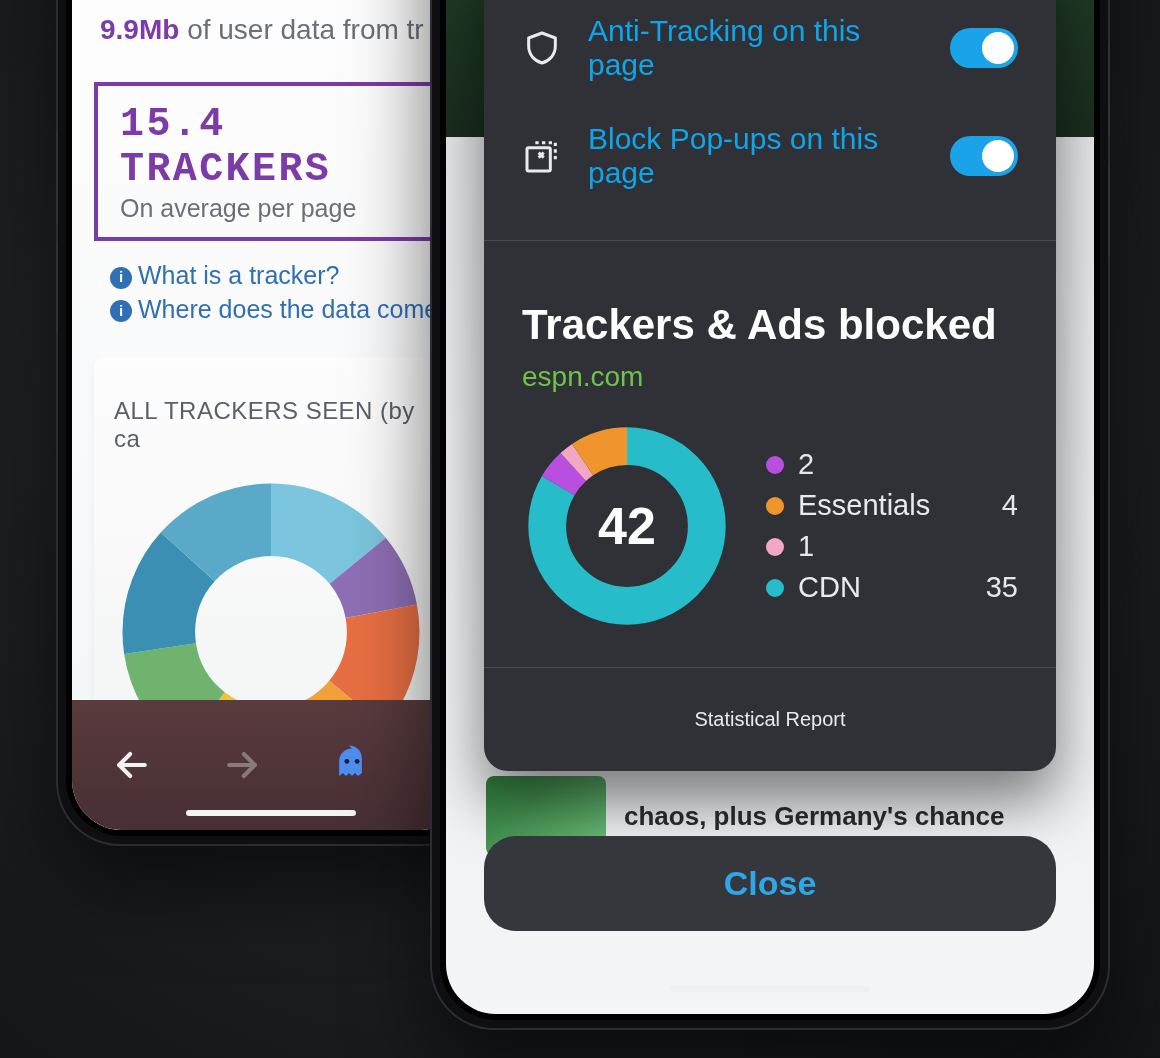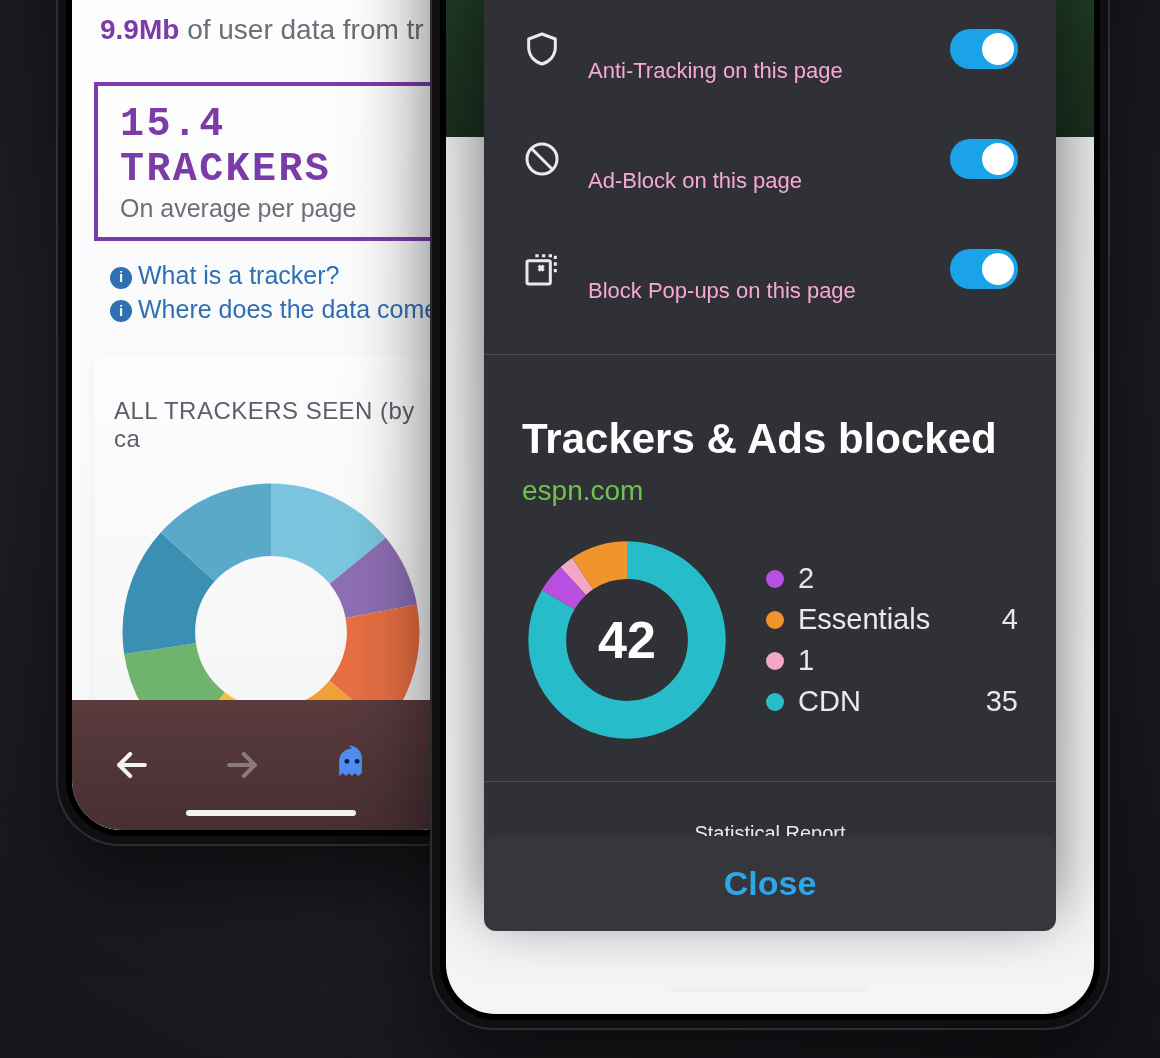--- a/index.html
+++ b/index.html
@@ -165,21 +165,21 @@
   }
 
   .opt-list { padding: 48px 38px 30px 38px; }
   .opt {
     display: flex; align-items: center;
     gap: 26px;
     padding: 20px 0;
   }
   .opt .ico { width: 40px; height: 40px; flex: 0 0 40px; }
   .opt .ico svg { width: 40px; height: 40px; stroke: #e9eaec; }
-  .opt .lbl { flex: 1; font-size: 22px; color: #f9a8d4; margin-top: 44px; }
+  .opt .lbl { flex: 1; font-size: 30px; color: #0ea5e9; }
   .toggle {
     width: 68px; height: 40px;
     background: #1aa3e8;
     border-radius: 20px;
     position: relative;
   }
   .toggle::after {
     content: "";
     position: absolute; right: 4px; top: 4px;
     width: 32px; height: 32px;
@@ -222,21 +222,21 @@
     padding: 40px 8px;
     font-size: 20px;
     color: #e9eaec;
     border-top: 1px solid #494b50;
   }
 
   .close-btn {
     position: absolute;
     left: 38px; right: 38px; top: 1040px;
     background: #35373c;
-    border-radius: 12px;
+    border-radius: 32px;
     text-align: center;
     padding: 28px 0;
     font-size: 34px;
     font-weight: 600;
     color: #2da7ea;
   }
 
   #phone-right .home-indicator { width: 200px; bottom: 22px; }
 </style>
 </head>
@@ -331,30 +331,20 @@
     <div class="panel">
 
       <div class="opt-list">
         <div class="opt">
           <span class="ico">
             <svg viewBox="0 0 24 24" fill="none" stroke-width="1.8" stroke-linejoin="round">
                   <path d="M12 3l8 3v5c0 5-3.4 8.6-8 10-4.6-1.4-8-5-8-10V6l8-3z"></path>
                 </svg>
           </span>
           <span class="lbl">Anti-Tracking on this page</span>
-          <span class="toggle"></span>
-        </div>
-        <div class="opt">
-          <span class="ico">
-            <svg viewBox="0 0 24 24" fill="none" stroke-width="1.8">
-                  <circle cx="12" cy="12" r="9"></circle>
-                  <path d="M6 6l12 12"></path>
-                </svg>
-          </span>
-          <span class="lbl">Ad-Block on this page</span>
           <span class="toggle"></span>
         </div>
         <div class="opt">
           <span class="ico">
             <svg viewBox="0 0 24 24" fill="none" stroke-width="1.8" stroke-linejoin="round">
               <rect x="3" y="7" width="14" height="14" rx="1"></rect>
               <path d="M8 4h12v12" stroke-dasharray="2 2"></path>
               <path d="M13 10l-3 3M10 10l3 3"></path>
             </svg>
           </span>

